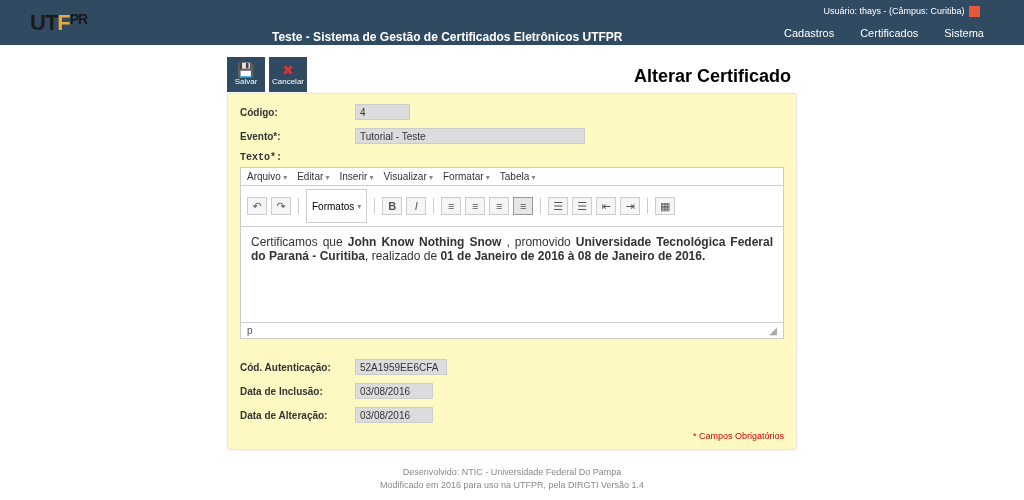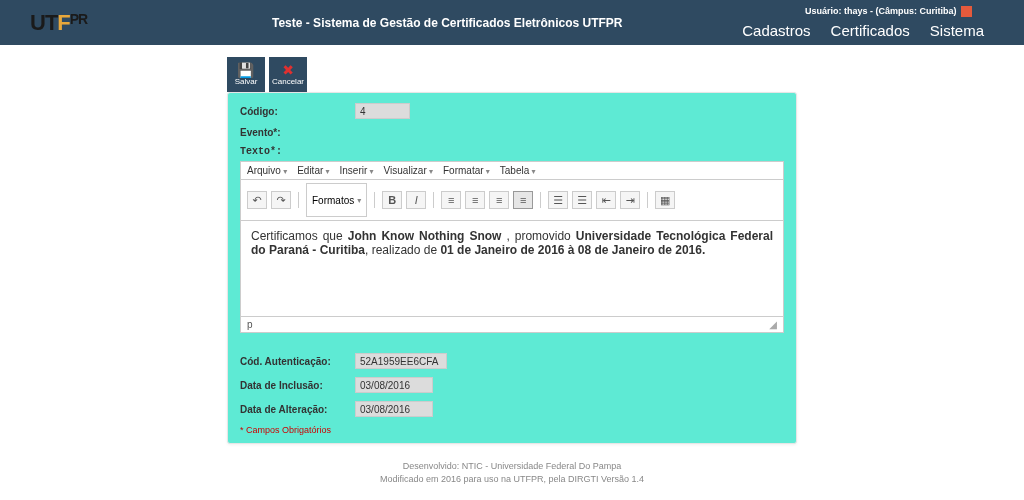--- a/index.html
+++ b/index.html
@@ -3,36 +3,36 @@
 <meta charset="utf-8">
 <style>
   * { box-sizing: border-box; margin: 0; padding: 0; }
   body { font-family: Arial, sans-serif; font-size: 11px; background: #fff; width: 1024px; height: 500px; overflow: hidden; }
 
   .navbar { background: #2f4a61; color: #fff; height: 45px; display: flex; align-items: center; padding: 0 0 0 20px; position: relative; }
   .logo { font-weight: bold; font-size: 22px; letter-spacing: -1px; margin-left: 10px; }
   .logo .ut { color: #1a1a1a; }
   .logo .f { color: #e8a83b; }
   .logo .pr { color: #1a1a1a; font-size: 14px; vertical-align: top; position: relative; top: 1px; }
-  .app-title { margin-left: 160px; font-weight: bold; font-size: 12px; position: absolute; left: 112px; top: 16px; }
-  .user-info { position: absolute; right: 52px; top: 6px; font-size: 9px; font-weight: bold; }
+  .app-title { margin-left: 160px; font-weight: bold; font-size: 12px; position: absolute; left: 112px; top: 30px; }
+  .user-info { position: absolute; right: 44px; top: 6px; font-size: 9px; font-weight: normal; }
   .user-info .logout { display:inline-block; width:11px; height:11px; background:#e55a3c; vertical-align:middle; margin-left:2px; }
-  .nav-menu { position: absolute; right: 40px; bottom: 6px; display: flex; gap: 20px; font-size: 15px; }
+  .nav-menu { position: absolute; right: 40px; bottom: 6px; display: flex; gap: 26px; font-size: 11px; }
   .nav-menu span { cursor: pointer; }
 
   .container { width: 570px; margin: 12px auto 0; }
 
   .toolbar { display: flex; gap: 4px; margin-bottom: 0; }
   .tb-btn { background: #2f4a61; color: #fff; width: 38px; height: 35px; display: flex; flex-direction: column; align-items: center; justify-content: center; font-size: 8px; cursor: pointer; border: none; }
   .tb-btn .icn { font-size: 14px; line-height: 14px; }
   .tb-btn.cancel .icn { color: #e03030; }
 
   .page-title { text-align: right; font-size: 18px; font-weight: bold; margin: -26px 6px 6px 0; }
 
-  .panel { background: #5eead4; border: 1px solid #e6e6e6; border-radius: 3px; padding: 10px 12px 8px; box-shadow: 0 1px 3px rgba(0,0,0,0.06); }
+  .panel { background: #fef9c3; border: 1px solid #e6e6e6; border-radius: 3px; padding: 10px 12px 8px; box-shadow: 0 1px 3px rgba(0,0,0,0.06); }
 
   .row { display: flex; align-items: center; margin-bottom: 8px; }
   .row label { width: 115px; font-size: 10px; font-weight: bold; color: #333; }
   .row .field { background: #dcdcdc; border: 1px solid #ccc; height: 16px; padding: 0 4px; font-size: 10px; display: flex; align-items: center; color: #333; }
   .f-short { width: 55px; }
   .f-med { width: 230px; }
   .f-auth { width: 92px; }
   .f-date { width: 78px; }
 
   .texto-row { margin-bottom: 4px; font-family: Liberation Mono, monospace; }
@@ -47,21 +47,21 @@
   .tbtn.active { background: #e6e6e6; border-color: #999; }
   .tsep { width: 1px; height: 16px; background: #ccc; margin: 0 3px; }
   .formats { font-size: 10px; border: 1px solid #ccc; height: 34px; padding: 0 5px; display: flex; align-items: center; background: #fff; cursor: pointer; }
   .formats::after { content: " ▾"; font-size: 8px; color: #888; margin-left: 3px; }
 
   .editor-body { min-height: 95px; padding: 8px 10px; font-size: 12px; color: #333; text-align: justify; }
   .editor-body b { font-weight: bold; }
   .editor-status { border-top: 1px solid #ccc; padding: 2px 6px; font-size: 10px; color: #555; display: flex; justify-content: space-between; }
   .resize-handle { color: #aaa; font-size: 10px; cursor: nwse-resize; }
 
-  .required { color: #c00; font-size: 9px; margin-top: 8px; }
+  .required { color: #c00; font-size: 9px; margin-top: 8px; text-align: right; }
 
   .footer { text-align: center; font-size: 9px; color: #888; margin-top: 16px; line-height: 1.4; }
 </style>
 </head>
 <body>
 
 <div class="navbar">
   <div class="logo">
     <span class="ut">UT</span><span class="f">F</span><span class="pr">PR</span>
   </div>
@@ -82,29 +82,31 @@
     <button class="tb-btn">
       <span class="icn">💾</span>
       <span>Salvar</span>
     </button>
     <button class="tb-btn cancel">
       <span class="icn">✖</span>
       <span>Cancelar</span>
     </button>
   </div>
 
+  <div class="page-title">Alterar Certificado</div>
 
   <div class="panel">
 
     <div class="row">
       <label>Código:</label>
       <div class="field f-short">4</div>
     </div>
     <div class="row">
       <label>Evento*:</label>
+      <div class="field f-med">Tutorial - Teste</div>
     </div>
     <div class="row texto-row">
       <label>Texto*:</label>
     </div>
 
     <div class="editor">
       <div class="editor-menubar">
         <span class="mnu caret">Arquivo</span>
         <span class="mnu caret">Editar</span>
         <span class="mnu caret">Inserir</span>

